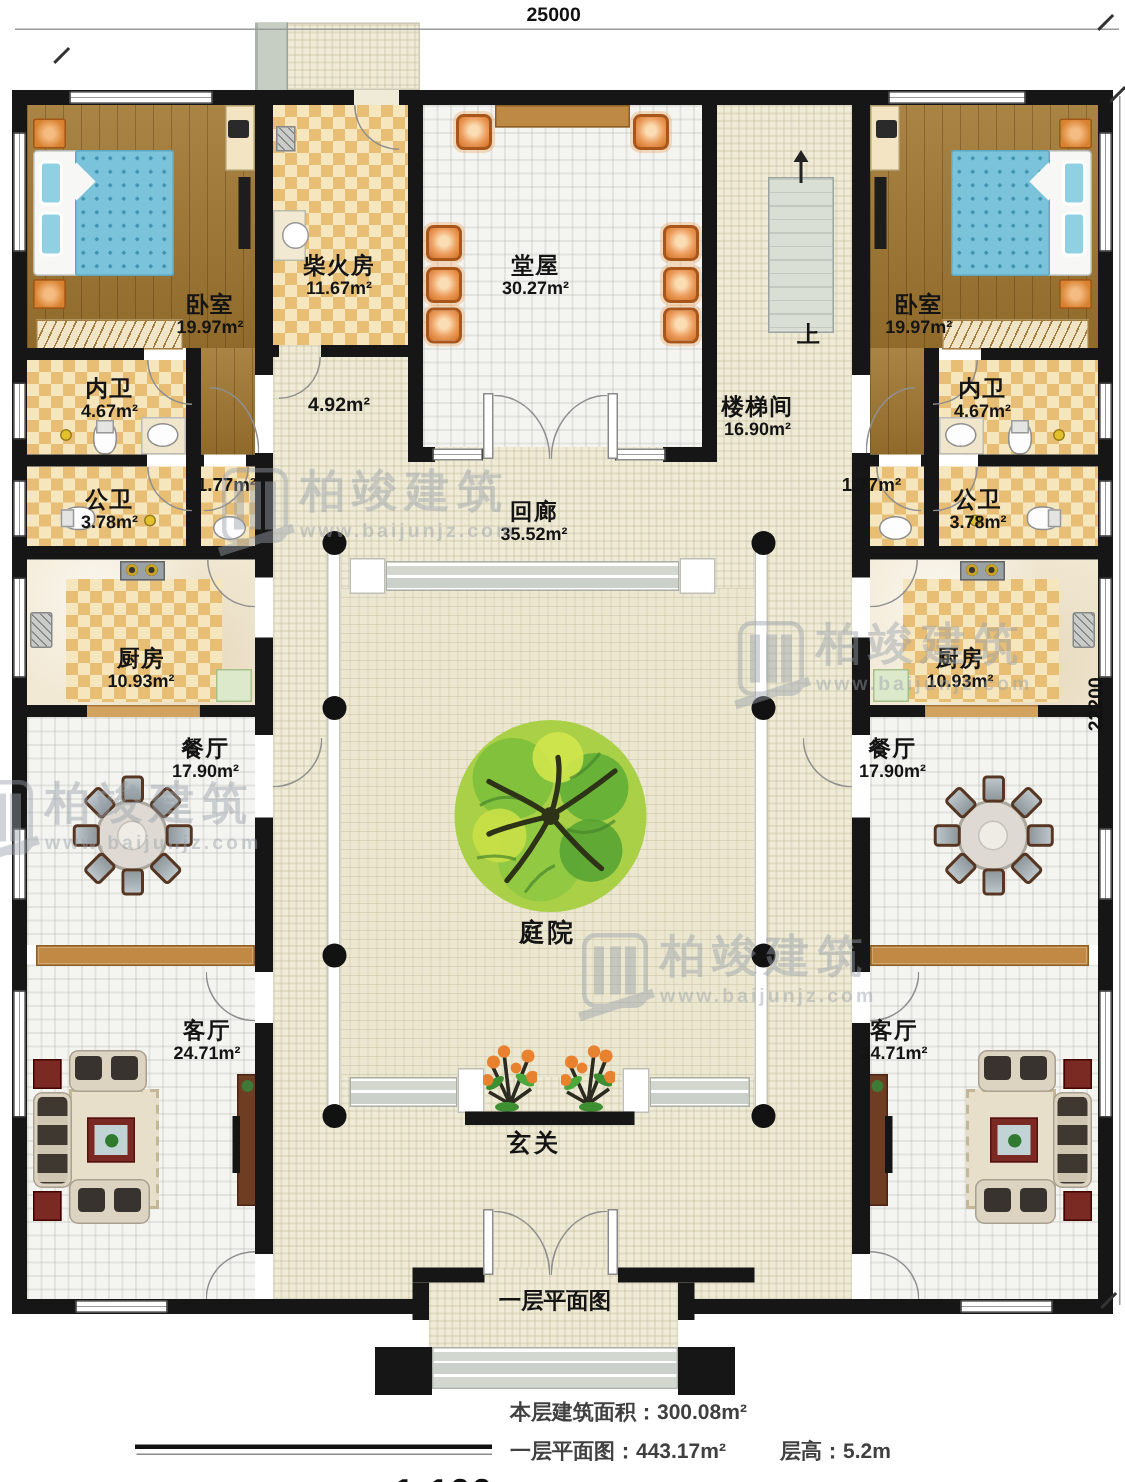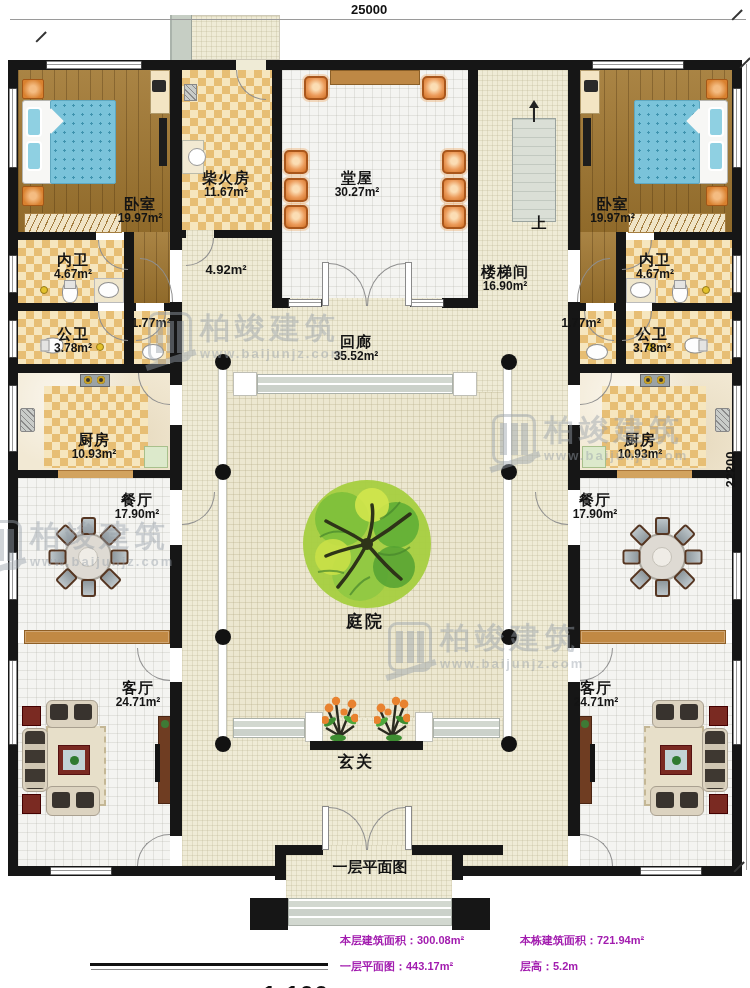--- a/index.html
+++ b/index.html
@@ -83,21 +83,21 @@
     background:linear-gradient(90deg,currentColor 0 7px,transparent 7px 11px,currentColor 11px 18px,transparent 18px 21px,currentColor 21px 28px);}
   .wm-logo::after { content:""; position:absolute; left:-6px; bottom:-4px; width:52px; height:6px; background:currentColor; transform:rotate(-18deg);}
   .wm-brand { font-size:30px; font-weight:bold; letter-spacing:5px; line-height:1;}
   .wm-url { font-size:13px; font-weight:bold; letter-spacing:2px; margin-top:3px;}
   
   .dimtext { position:absolute; font-size:13px; font-weight:bold; color:#111; z-index:40;}
   .dimline { position:absolute; background:#9a9a9a; z-index:39;}
   .tick { position:absolute; width:14px; height:1.6px; background:#333; transform:rotate(-45deg); z-index:40;}
   .cap-title { position:absolute; font-size:31px; font-weight:bold; color:#101010; letter-spacing:3px; z-index:40;}
   .cap-scale { position:absolute; font-size:26px; font-weight:bold; color:#101010; z-index:40;}
-  .cap-stat { position:absolute; font-size:11px; font-weight:bold; color:#a21caf; z-index:40; white-space:nowrap;}
+  .cap-stat { position:absolute; font-size:14px; font-weight:bold; color:#404040; z-index:40; white-space:nowrap;}
   .ul1 { position:absolute; background:#111; z-index:40;}
   .ul2 { position:absolute; background:#8a8a8a; z-index:40;}
   svg { display:block; }
 </style>
 </head>
 <body>
 
 <div id="canvas">
 
   <div class="dimtext" style="left:351px;top:2px;">25000</div>
@@ -540,23 +540,20 @@
          <div class="wm-url">www.baijunjz.com</div>
       </div>
   </div>
 
   <div class="cap-scale" style="left:262px;top:980px;">1:100</div>
   <div class="ul1" style="left:90px;top:963px;width:238px;height:3px;"></div>
   <div class="ul2" style="left:91px;top:969px;width:237px;height:1px;"></div>
   <div class="cap-stat" style="left:340px;top:933px;">
     <span>本层建筑面积：</span><span>300.08m²</span>
   </div>
-  <div class="cap-stat" style="left:520px;top:933px;">
-    <span>本栋建筑面积：</span><span>721.94m²</span>
-  </div>
   <div class="cap-stat" style="left:340px;top:959px;">
     <span>一层平面图：</span><span>443.17m²</span>
   </div>
   <div class="cap-stat" style="left:520px;top:959px;">
     <span>层高：</span><span>5.2m</span>
   </div>
 
 </div>
 
 </body></html>

